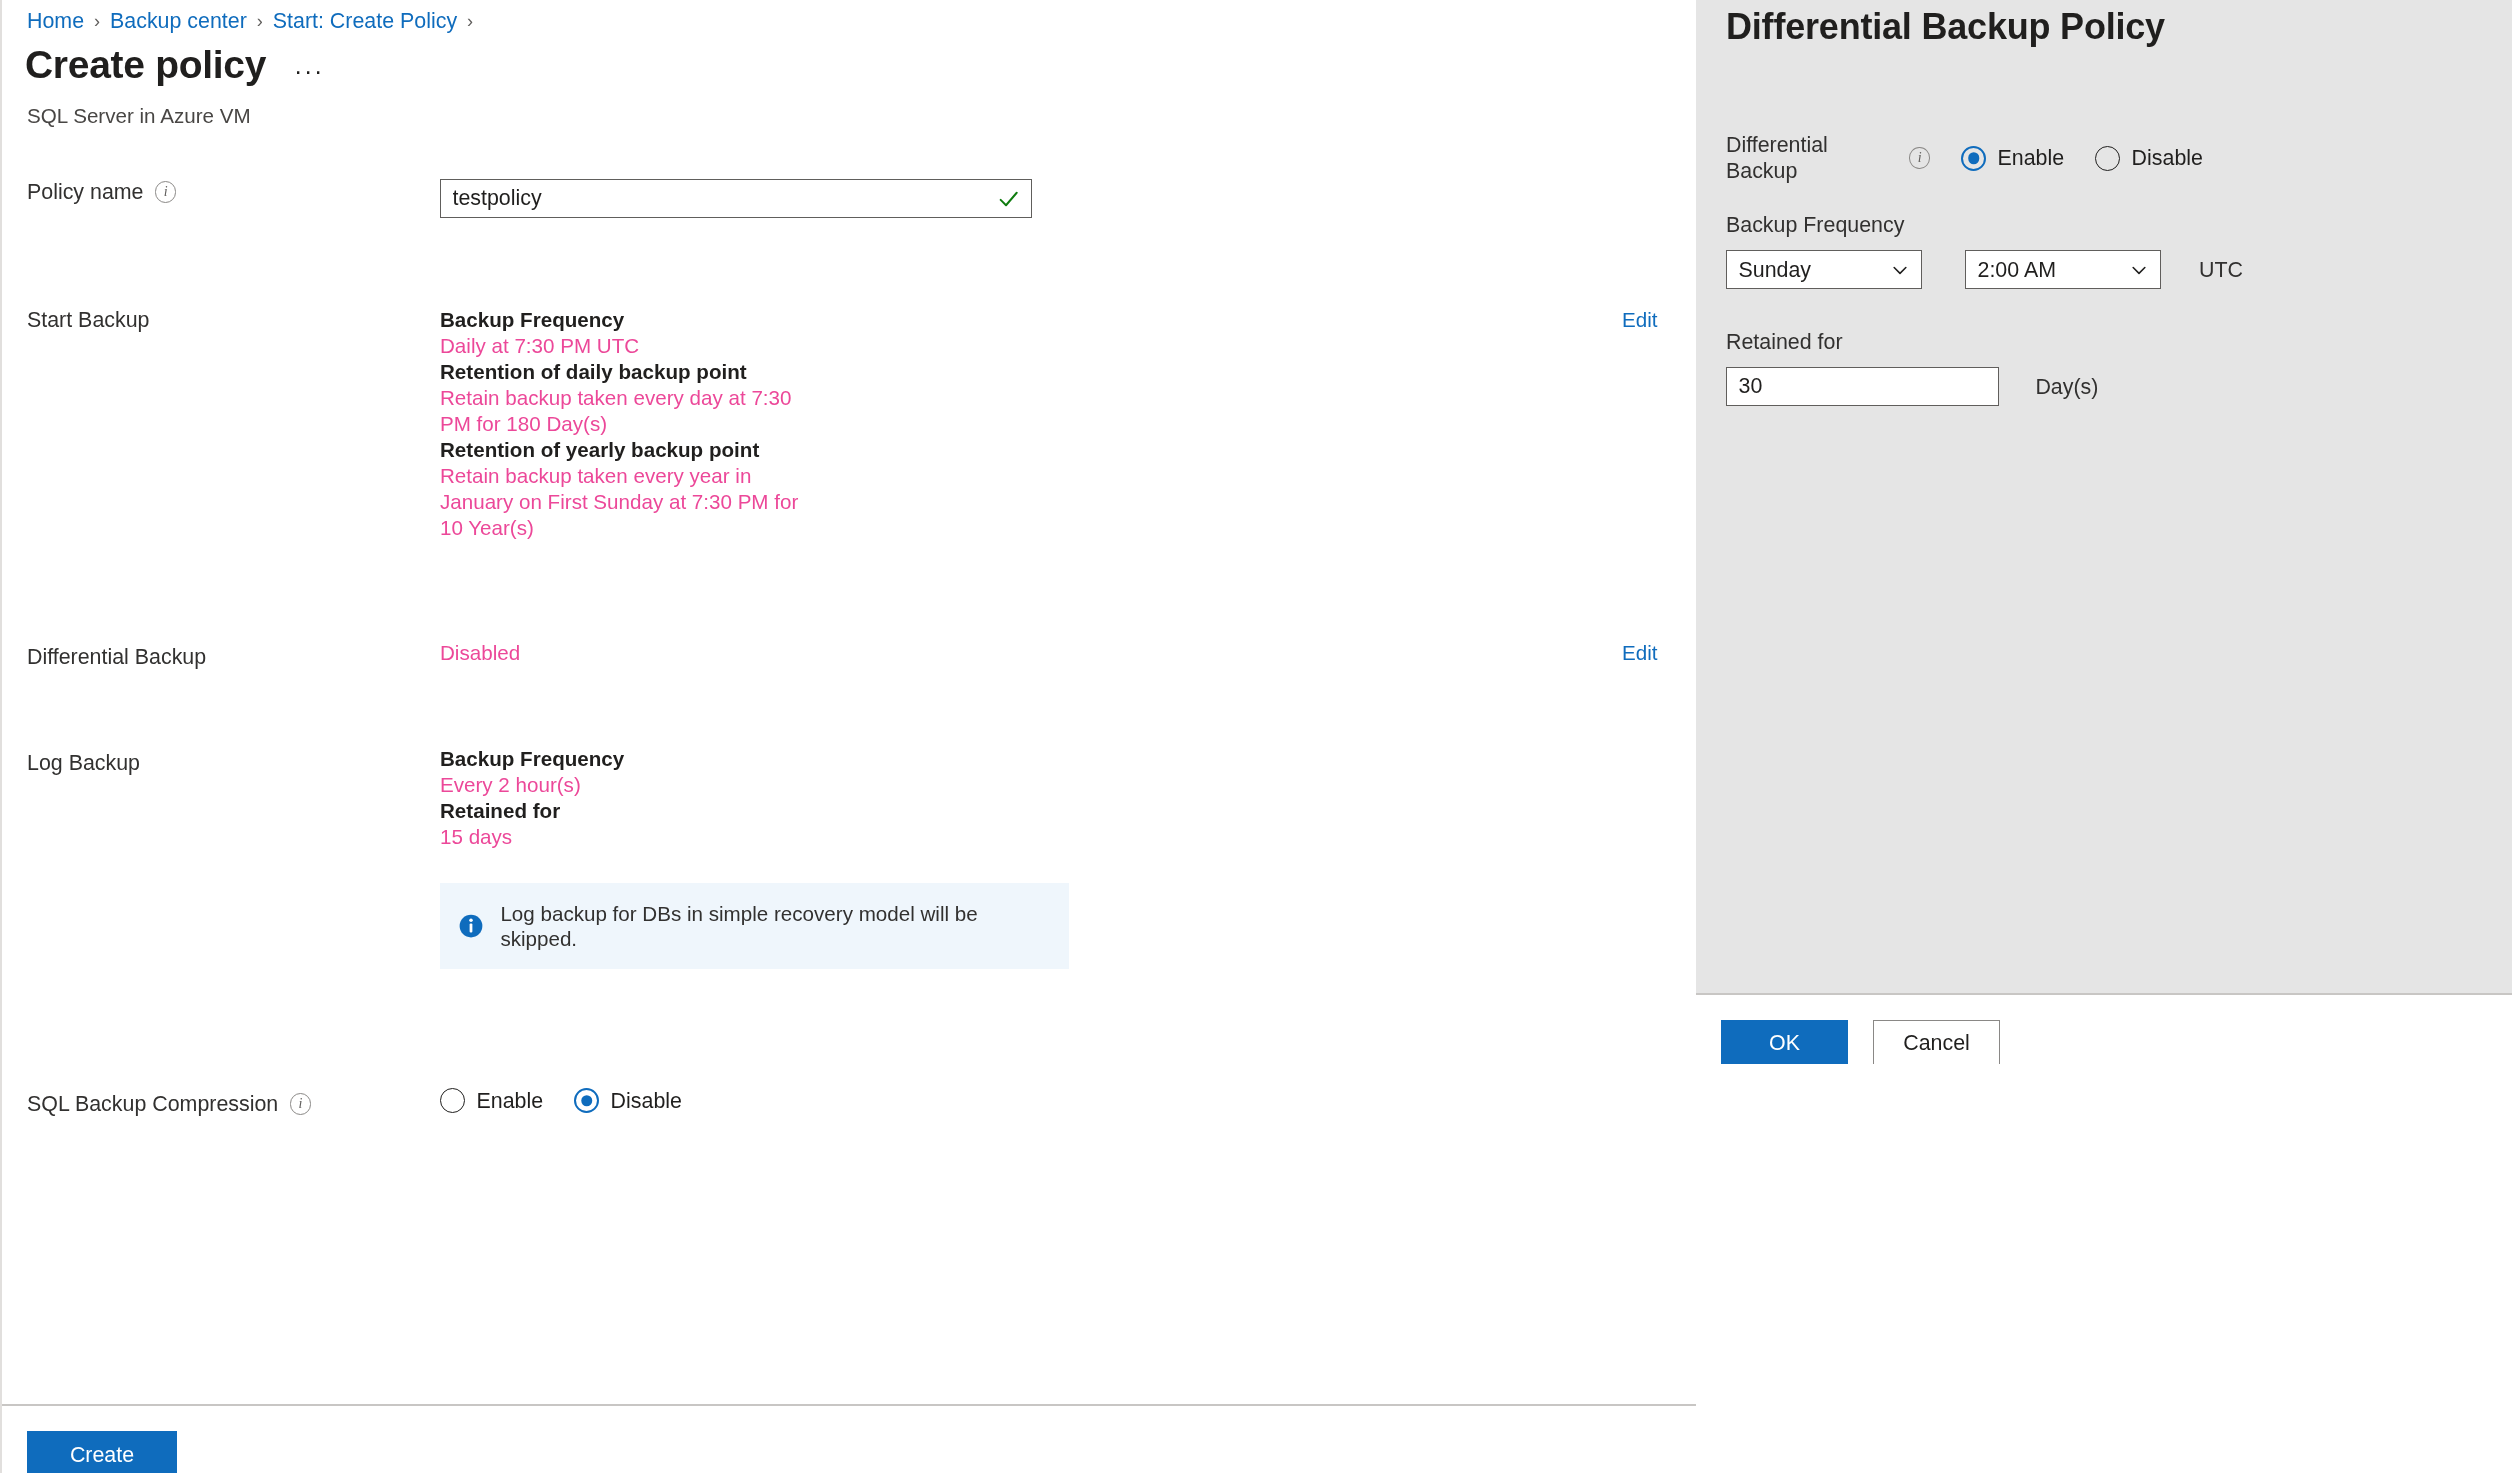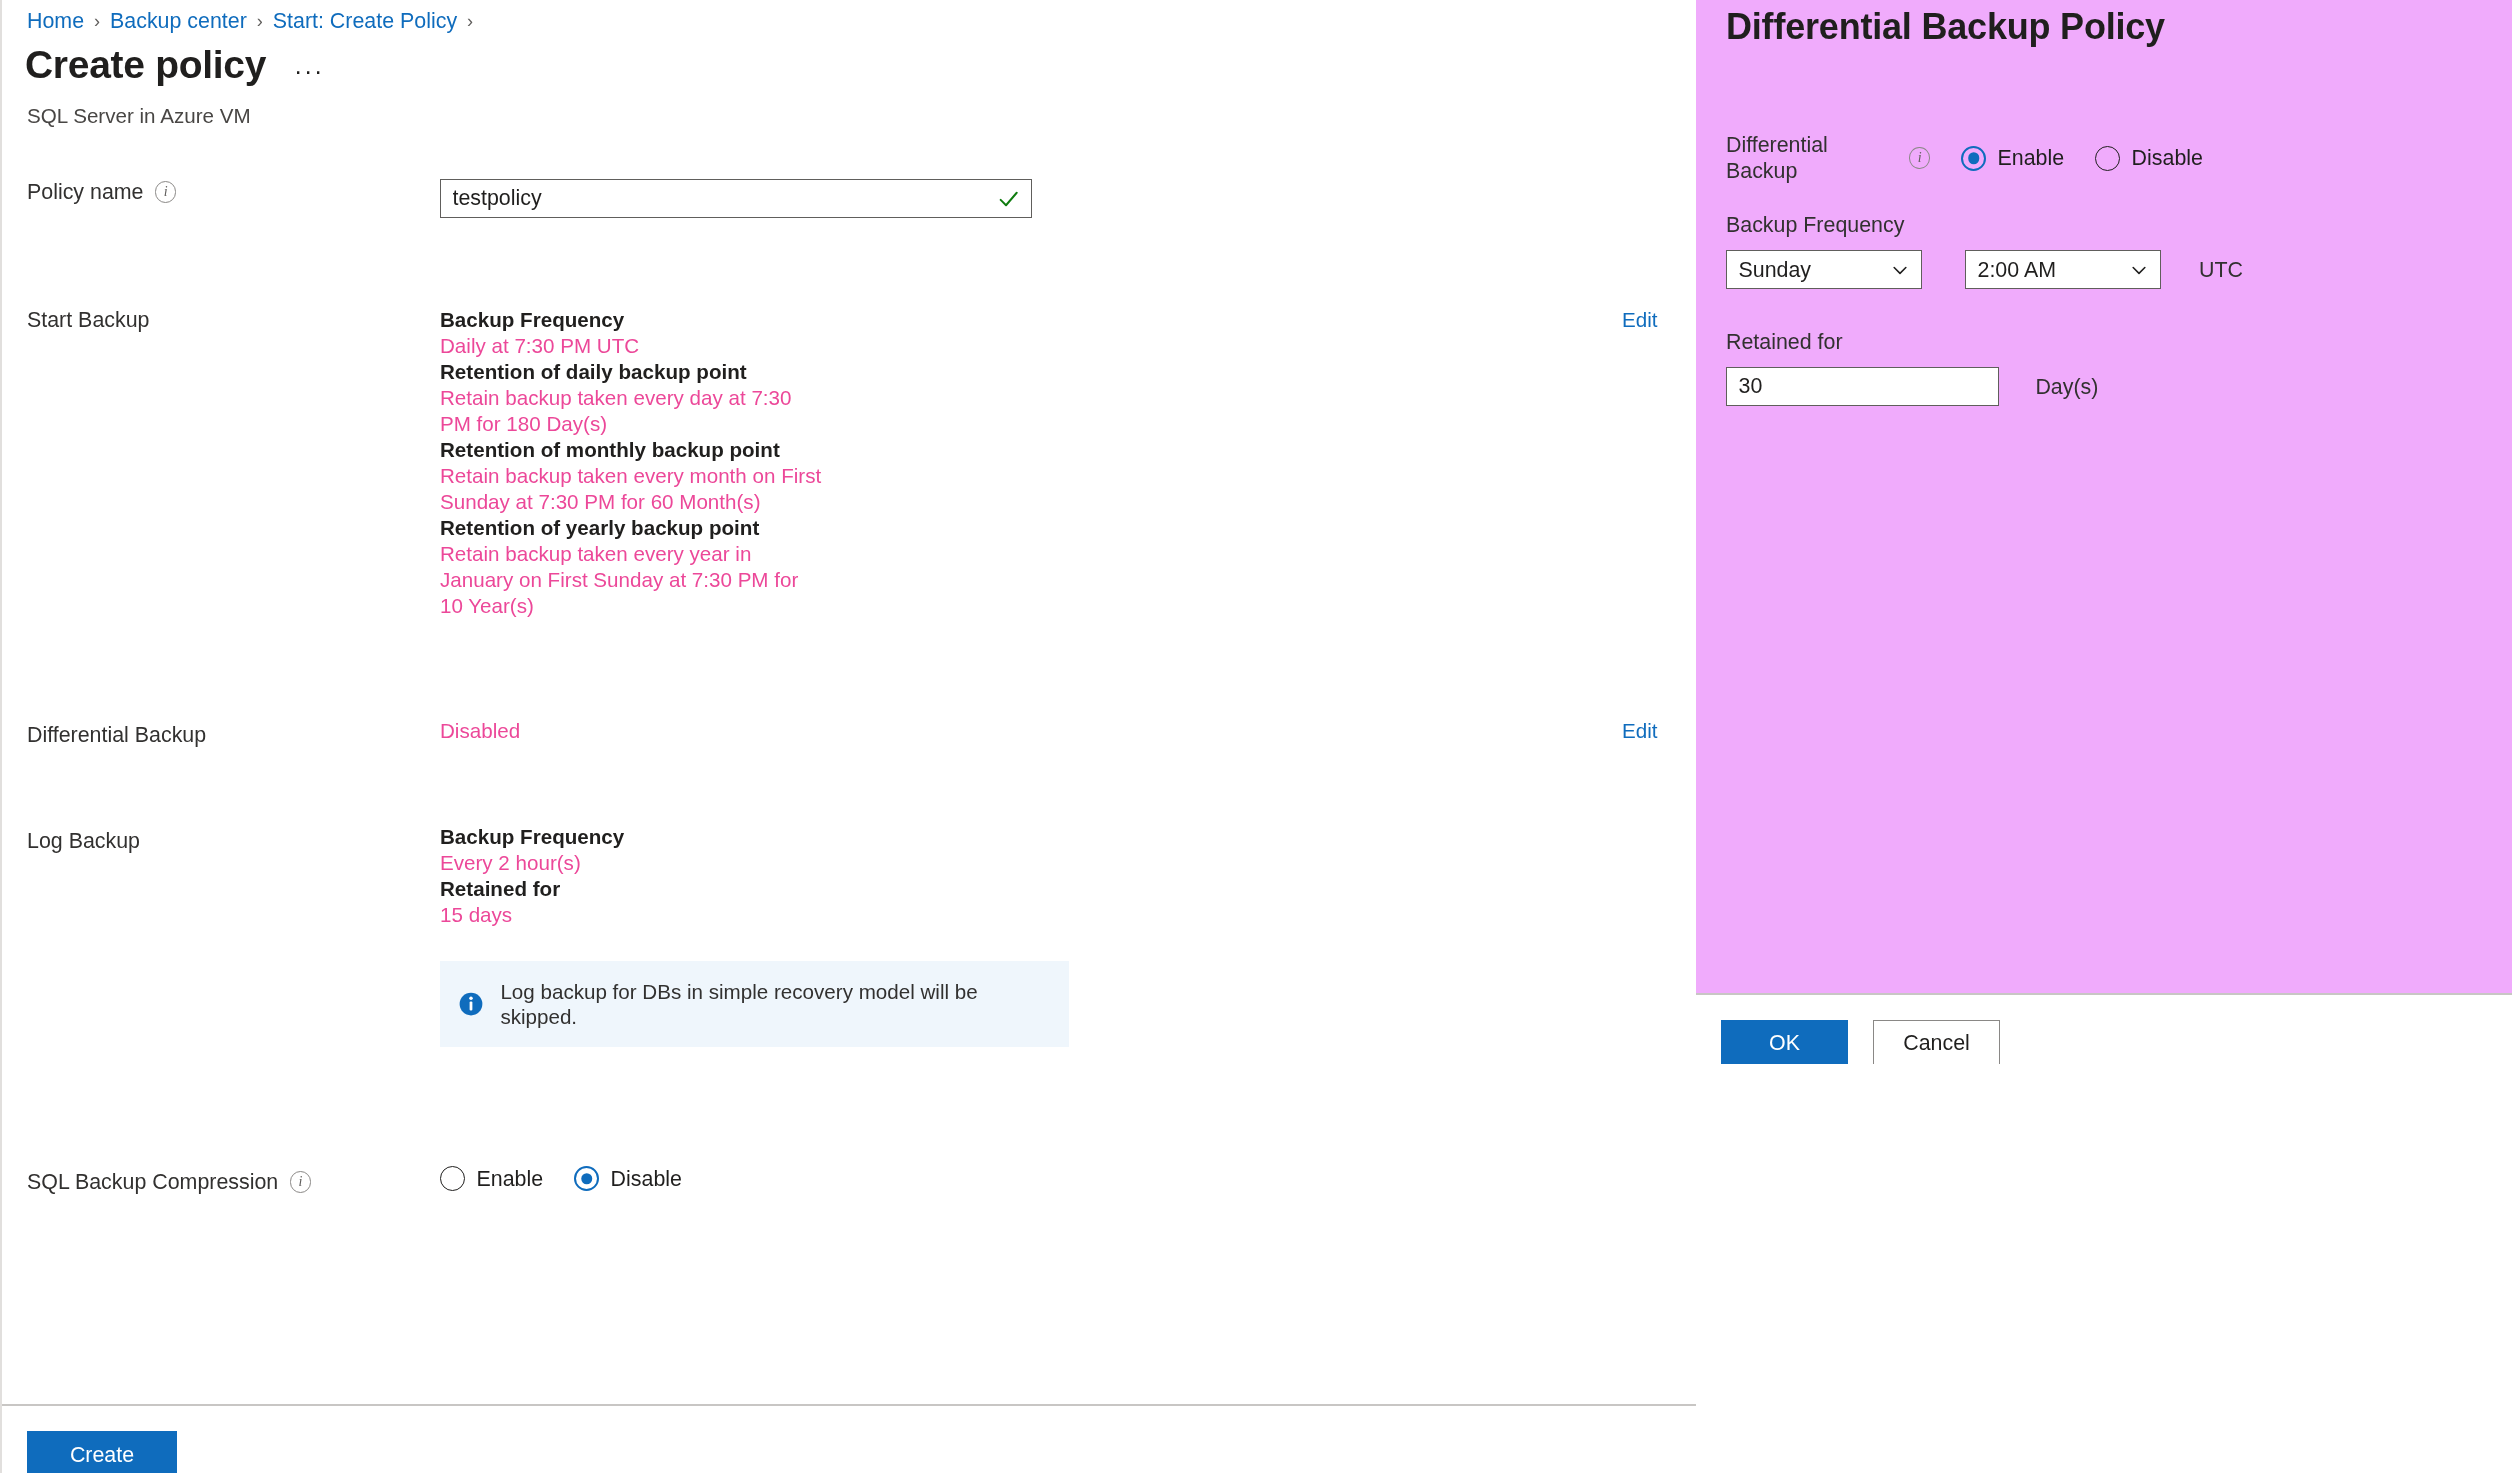--- a/index.html
+++ b/index.html
@@ -294,21 +294,21 @@
     top: 25px;
     width: 150px;
     height: 48px;
   }
 
   
   .context-panel {
     position: relative;
     width: 816px;
     height: 1064px;
-    background: #f0abfc;
+    background: #e5e5e5;
     box-sizing: border-box;
     overflow: hidden;
   }
   .panel-title {
     position: absolute;
     left: 30px;
     top: 5px;
     font-size: 36px;
     font-weight: 600;
     color: #201f1e;
@@ -443,24 +443,20 @@
         <div class="row" style="margin-top:89px;">
           <div class="row-label">Start Backup</div>
           <div class="row-content detail-block" style="padding-right:874px;">
             <div>
               <div class="detail-h">Backup Frequency</div>
               <div class="detail-p">Daily at 7:30 PM UTC</div>
             </div>
             <div>
               <div class="detail-h">Retention of daily backup point</div>
               <div class="detail-p">Retain backup taken every day at 7:30 PM for 180 Day(s)</div>
-            </div>
-            <div>
-              <div class="detail-h">Retention of monthly backup point</div>
-              <div class="detail-p">Retain backup taken every month on First Sunday at 7:30 PM for 60 Month(s)</div>
             </div>
             <div>
               <div class="detail-h">Retention of yearly backup point</div>
               <div class="detail-p">Retain backup taken every year in January on First Sunday at 7:30 PM for 10 Year(s)</div>
             </div>
             <div class="edit-link">Edit</div>
           </div>
         </div>
 
         <div class="row" style="margin-top:103px;">

